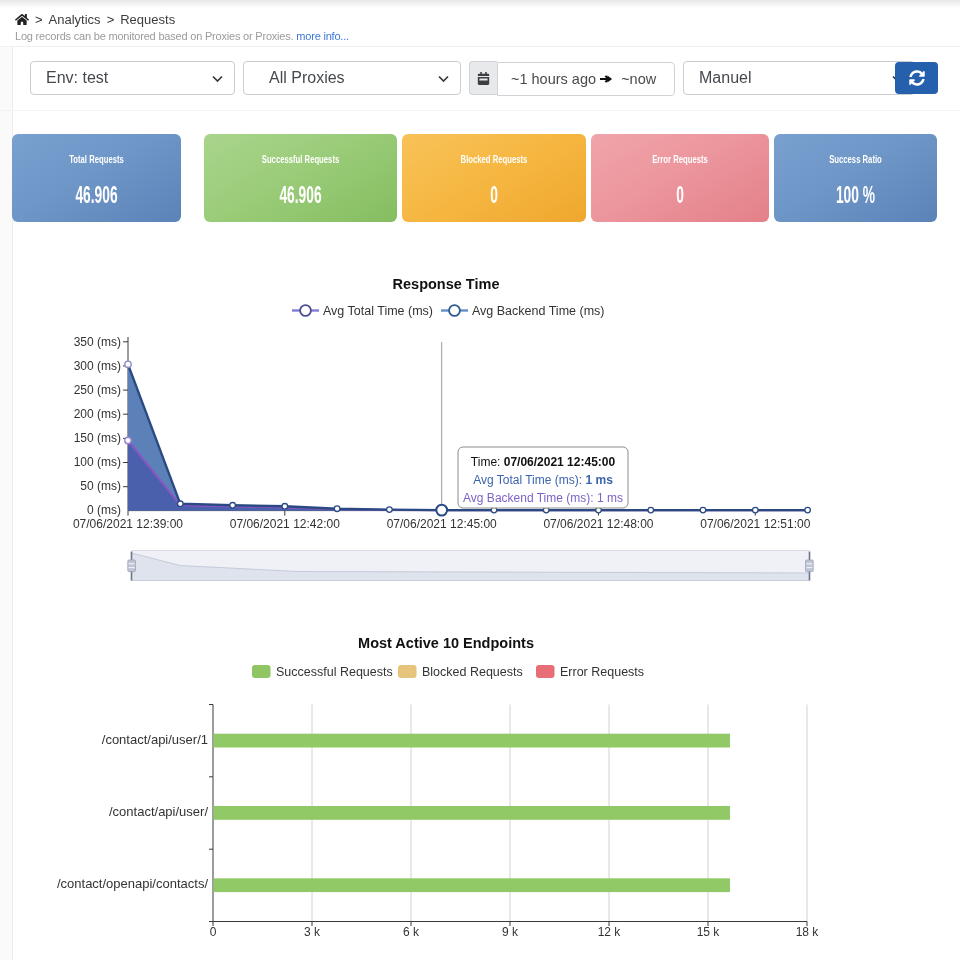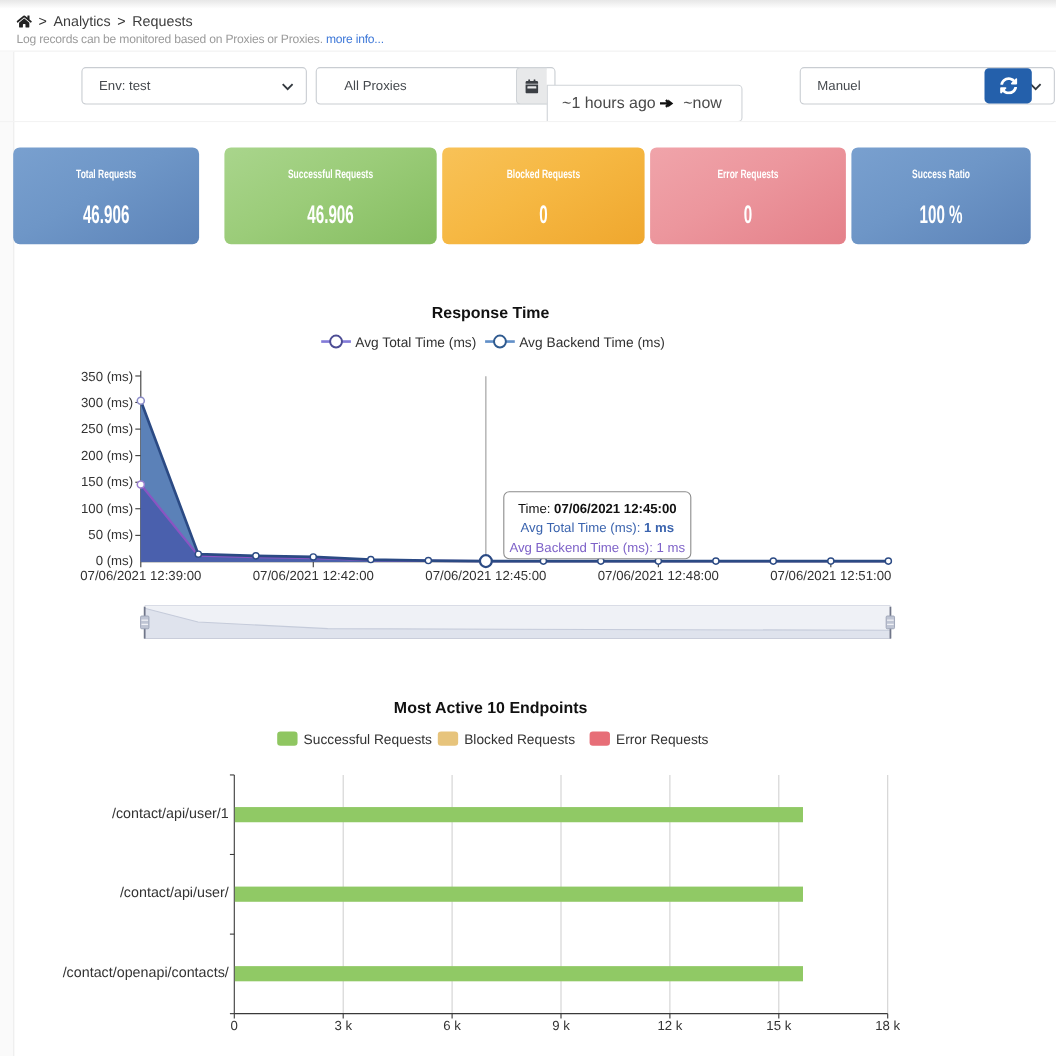--- a/index.html
+++ b/index.html
@@ -8,24 +8,24 @@
   .abs { position:absolute; }
   
   #topgrad { left:0; top:0; width:960px; height:8px; background:linear-gradient(#e7e7e7,#ffffff); }
   #crumb { left:15px; top:9px; font-size:13px; color:#3d3d3d; display:flex; align-items:center; height:20px; }
   #crumb .sep { margin:0 6px; font-size:13px; color:#333; }
   #sub { left:15px; top:30px; font-size:11px; letter-spacing:-0.2px; color:#9b9b9b; }
   #sub a { color:#3e78d8; text-decoration:none; }
   #hdrline { left:0; top:46px; width:960px; height:1px; background:#f1f1f1; }
   #leftband { left:0; top:47px; width:13px; height:913px; background:#fafafa; border-right:1px solid #ededed; }
   
-  .sel { top:61px; height:34px; border:1px solid #c9cdd2; border-radius:4px; background:#fff; font-size:12px; color:#45494e; display:flex; align-items:center; padding-left:15px;margin-left:44px; }
+  .sel { top:61px; height:34px; border:1px solid #c9cdd2; border-radius:4px; background:#fff; font-size:16px; color:#45494e; display:flex; align-items:center; padding-left:15px; }
   .sel svg { position:absolute; right:11px; top:13px; }
   #grpbtn { left:469px; top:61px; width:28px; height:34px; background:#e8e9ea; border:1px solid #cfd3d7; border-right:none; border-radius:4px 0 0 4px; display:flex; align-items:center; justify-content:center; }
-  #grpinp { left:497px; top:77px; width:178px; height:34px; border:1px solid #cfd3d7; border-radius:0 4px 4px 0; background:#fff; font-size:14.5px; color:#4a4a4a; display:flex; align-items:center; padding-left:13px; }
+  #grpinp { left:497px; top:62px; width:178px; height:34px; border:1px solid #cfd3d7; border-radius:0 4px 4px 0; background:#fff; font-size:14.5px; color:#4a4a4a; display:flex; align-items:center; padding-left:13px; }
   #refresh { left:895px; top:62px; width:43px; height:32px; background:#2460ab; border-radius:4px; display:flex; align-items:center; justify-content:center; }
   #filtline { left:0; top:110px; width:960px; height:1px; background:#f3f3f3; }
   
   .card { top:134px; height:88px; border-radius:6px; color:#fff; text-align:center; }
   .card .t { font-size:11px; font-weight:bold; margin-top:19px; transform:scaleX(.70); }
   .card .v { font-size:23px; line-height:23px; font-weight:bold; margin-top:19px; transform:scaleX(.60); }
 </style>
 </head>
 <body>
   <div class="abs" id="topgrad"></div>

